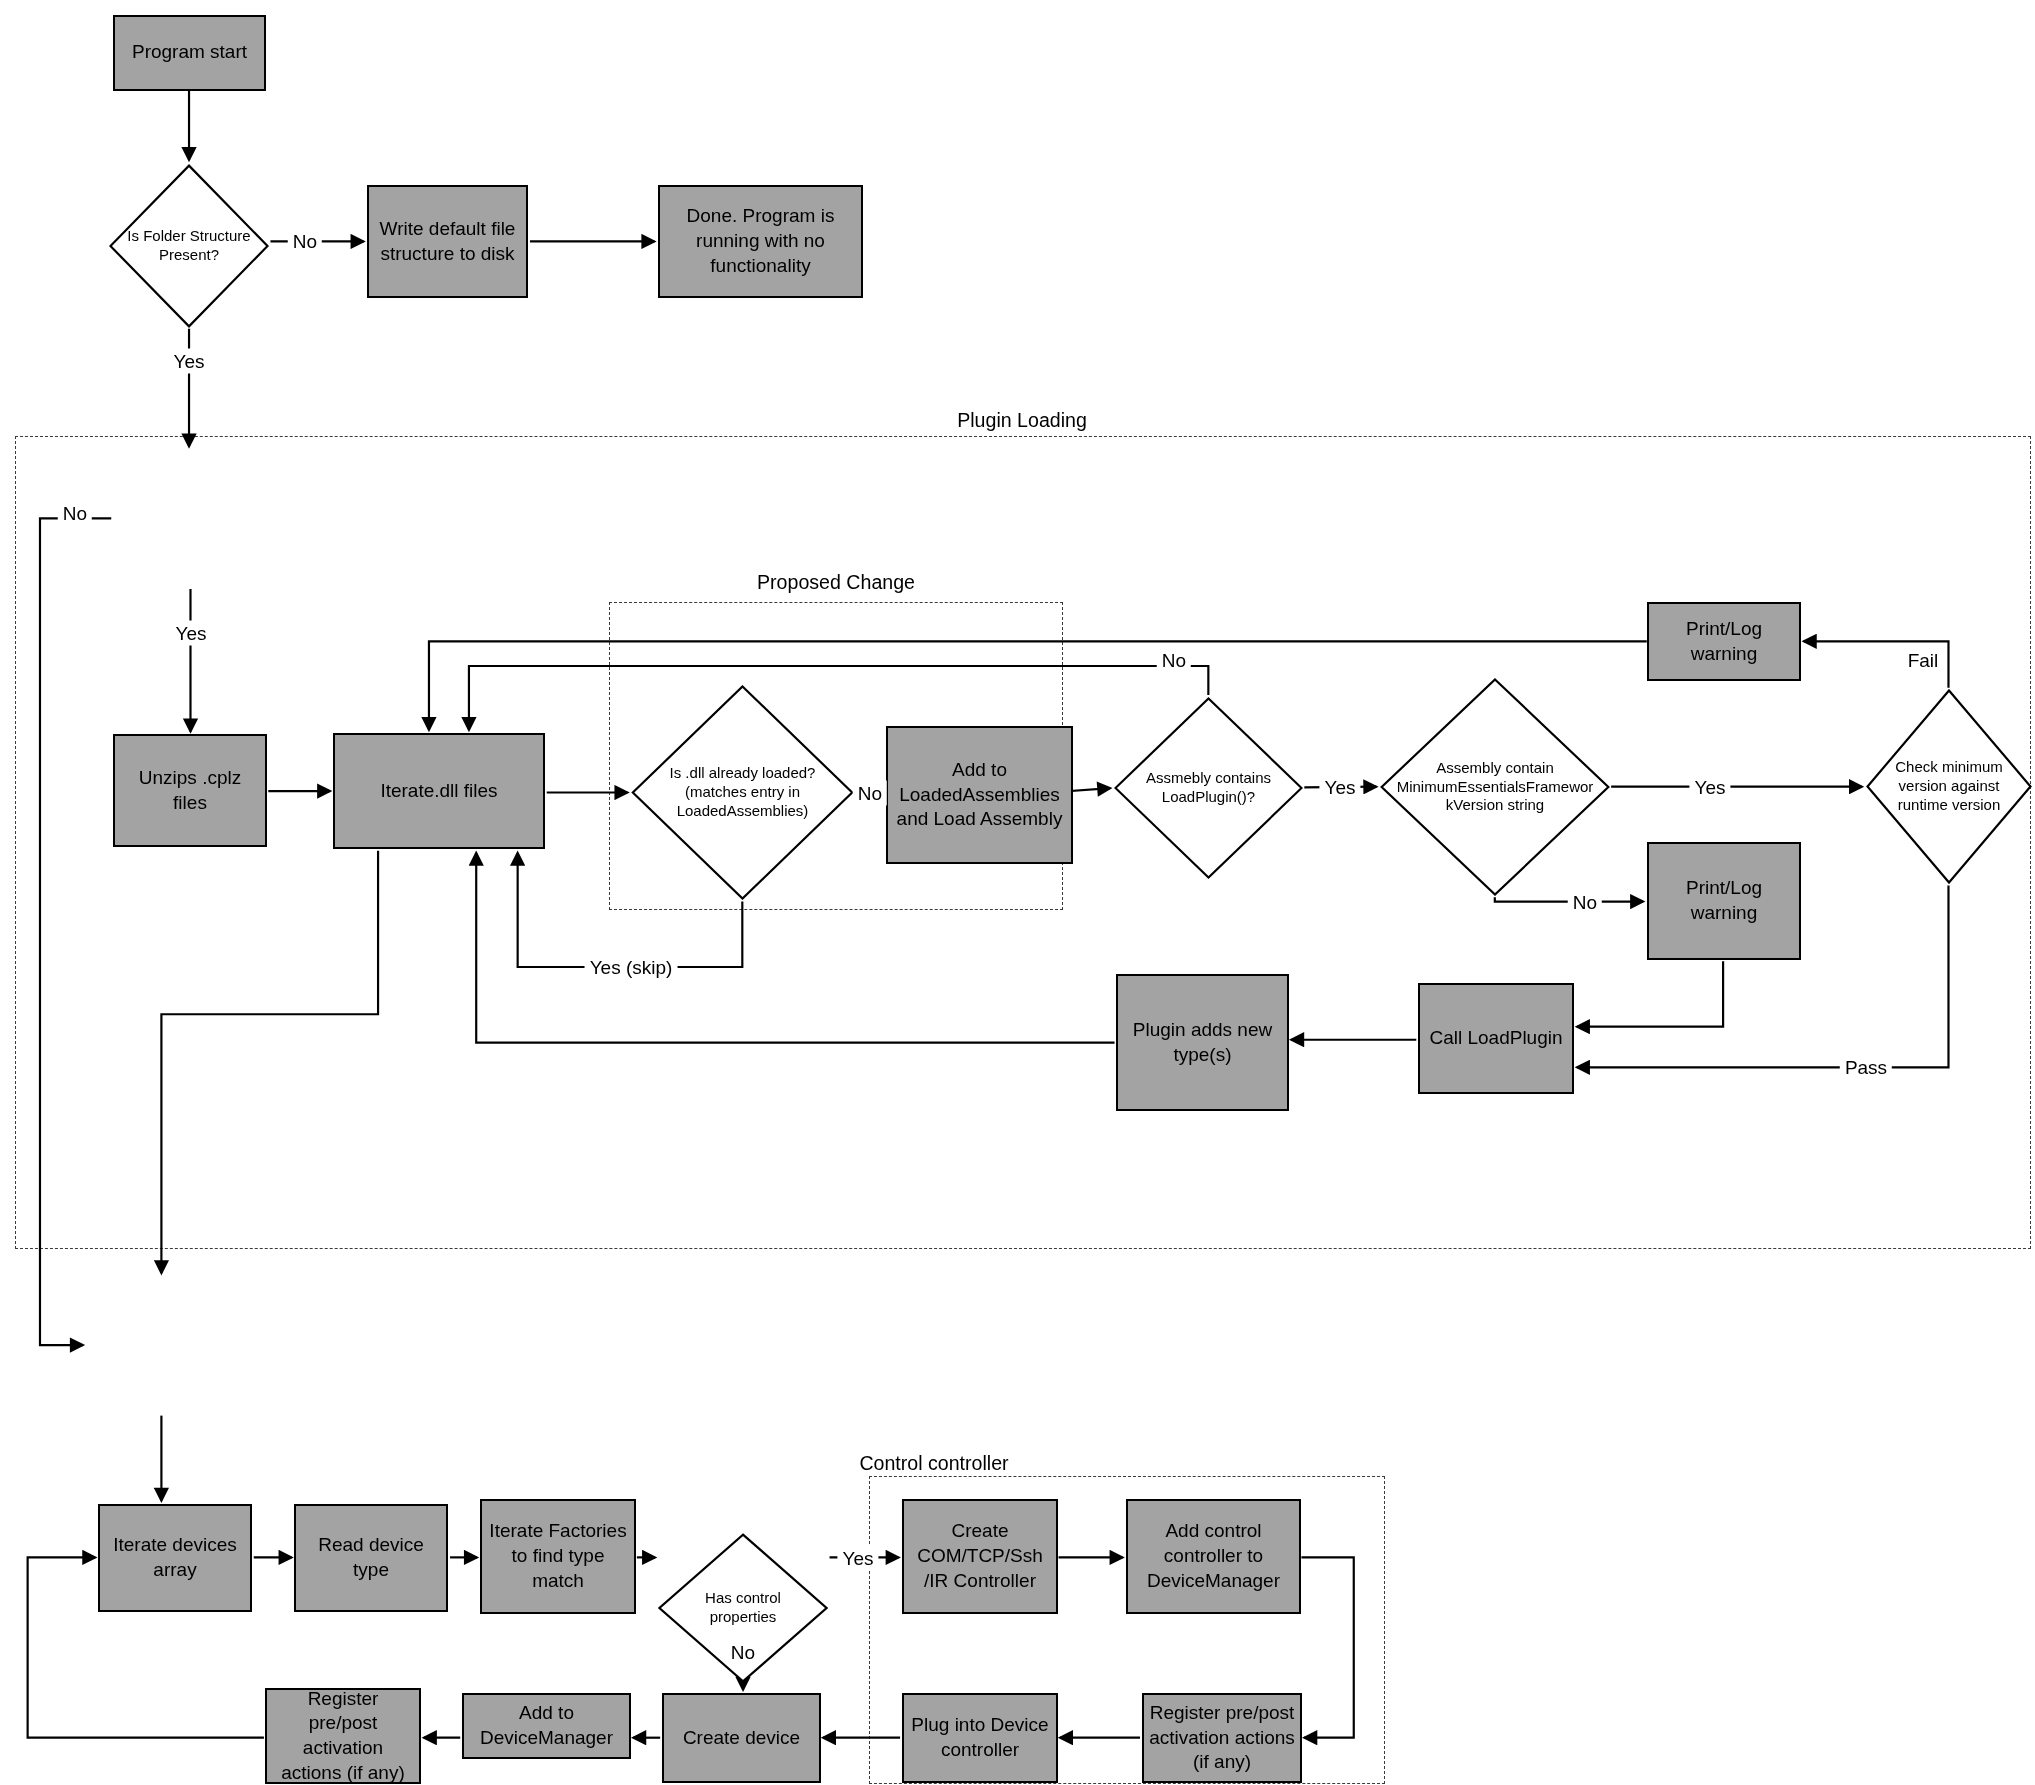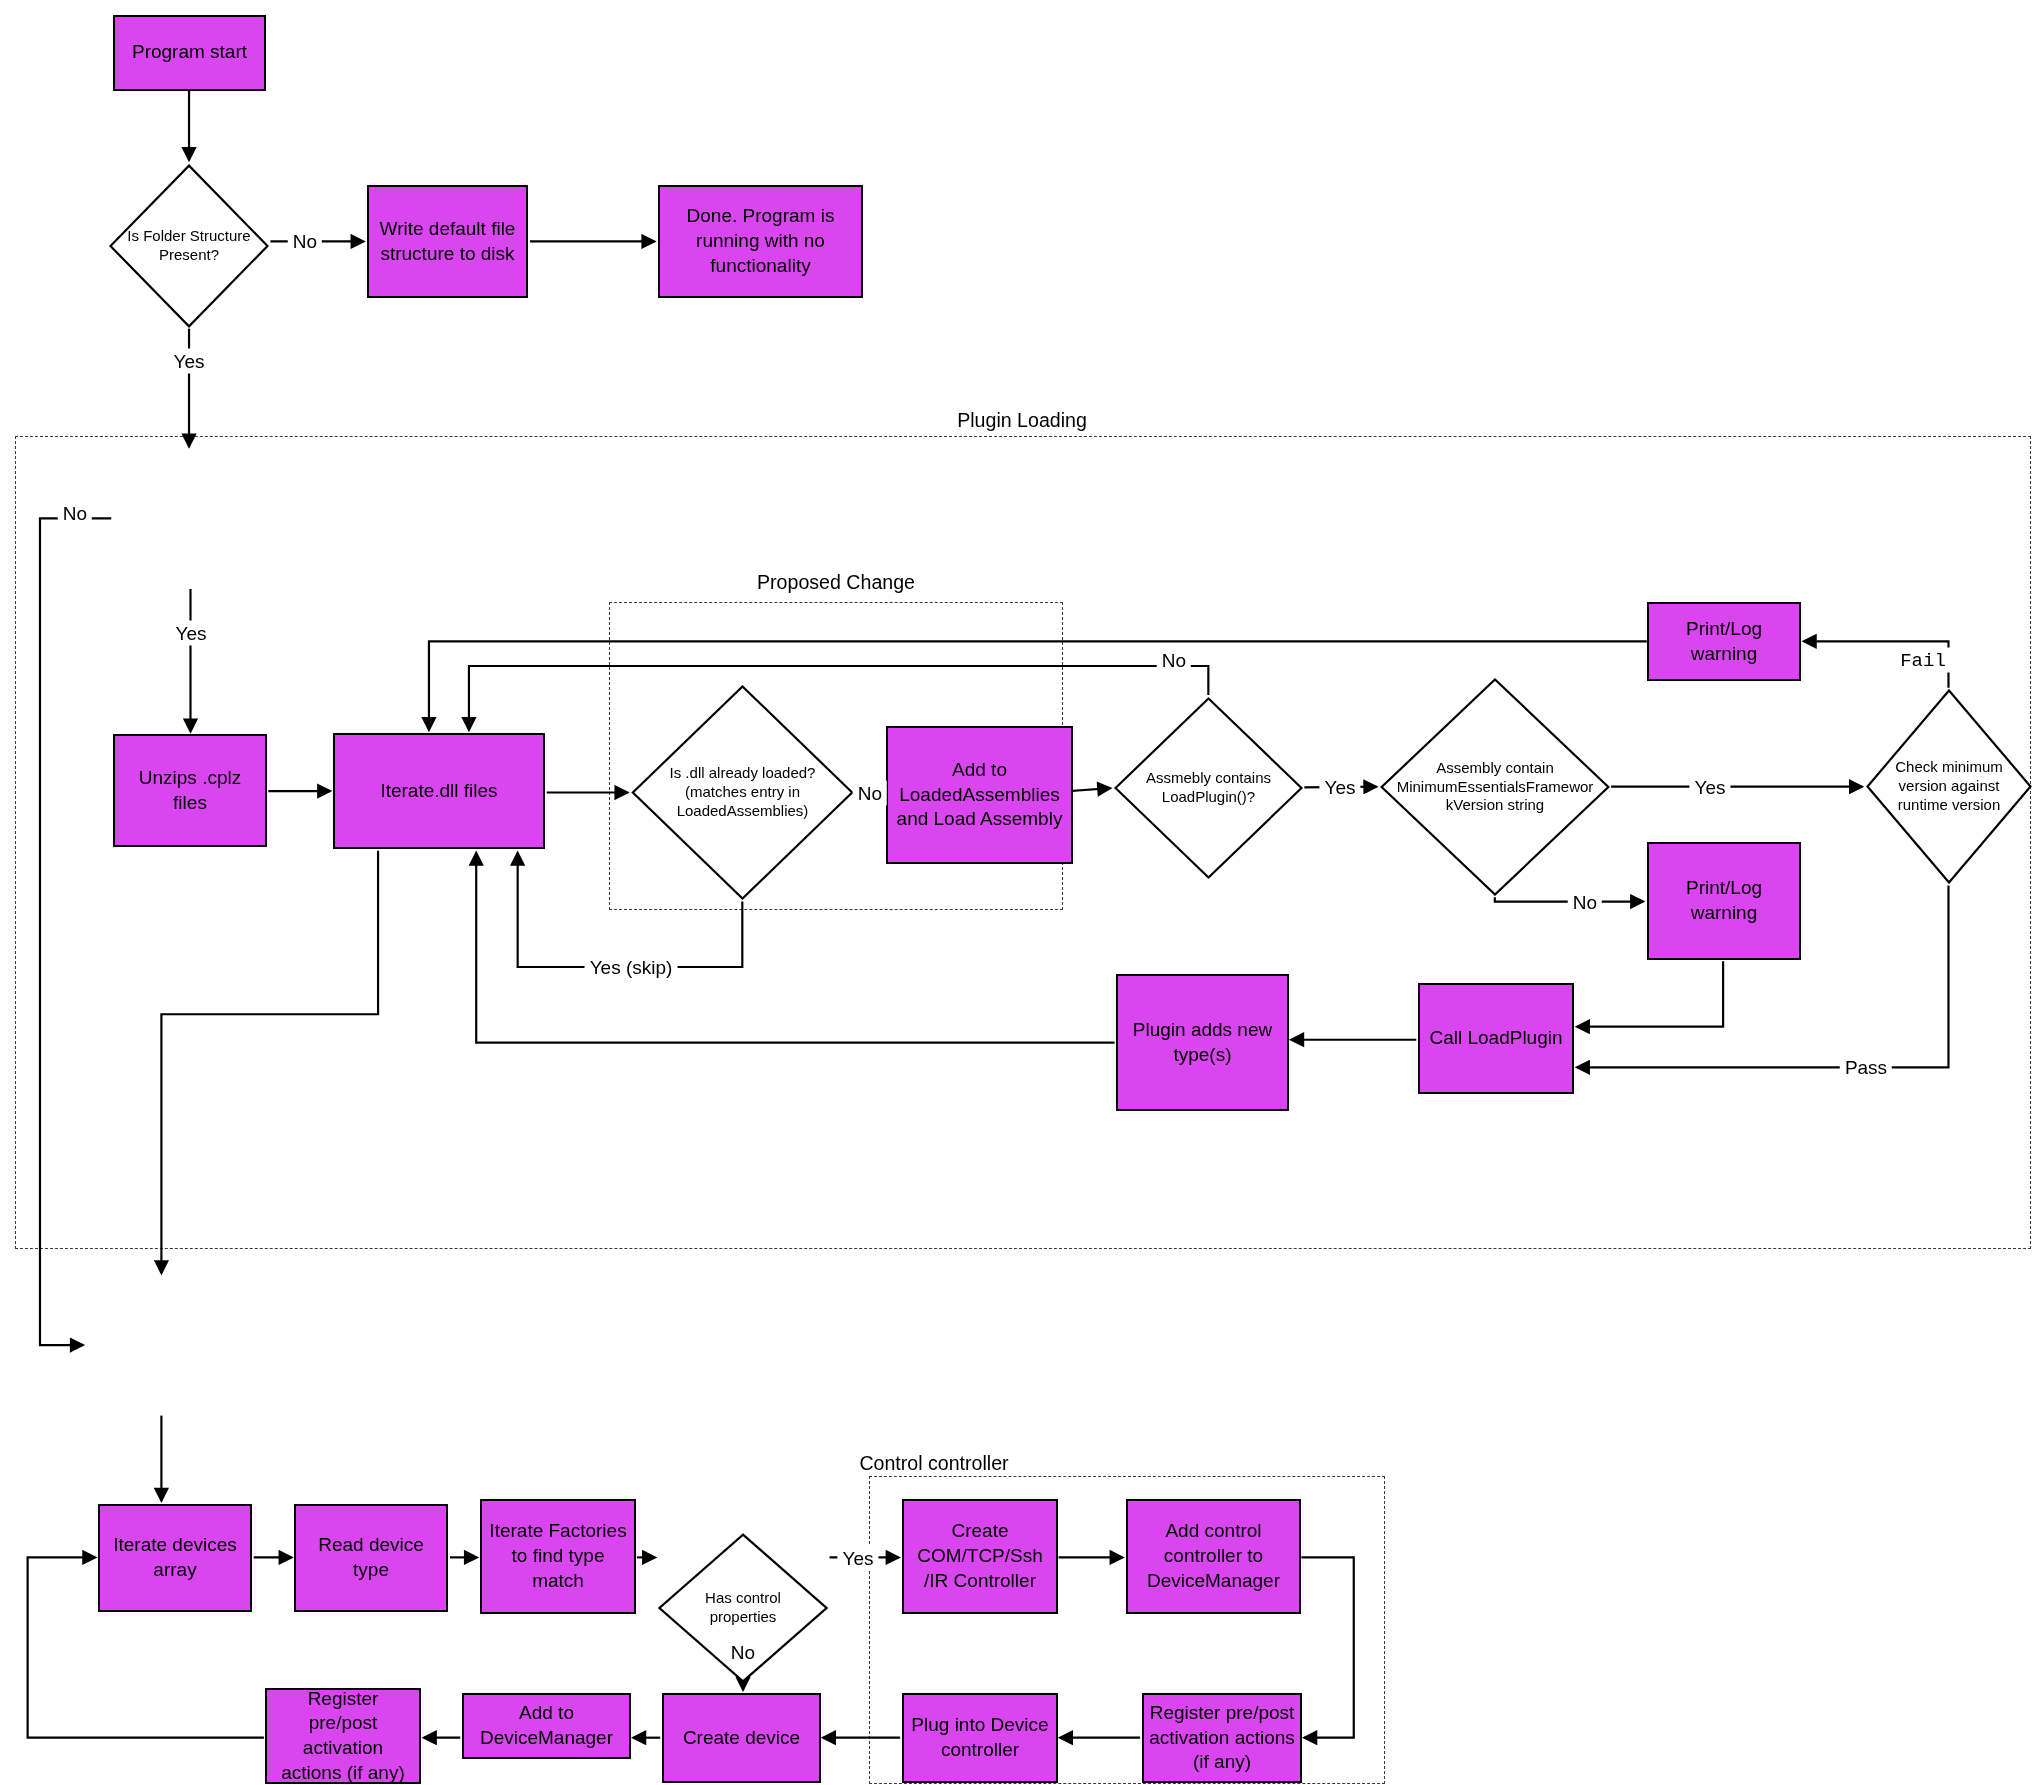--- a/index.html
+++ b/index.html
@@ -8,21 +8,21 @@
     width:2035px;
     height:1785px;
     background:#ffffff;
     font-family:"Liberation Sans", sans-serif;
     color:#000;
   }
   .edges{position:absolute;left:0;top:0;width:2035px;height:1785px;}
   .cont-box{position:absolute;border:1.5px dashed #3a3a3a;box-sizing:border-box;}
   .cont-label{position:absolute;transform:translate(-50%,-50%);font-size:19.6px;white-space:nowrap;background:#fff;padding:0 4.4px;}
   .rect-node{
-    position:absolute;background:#d946ef;border:2.2px solid #000;box-sizing:border-box;
+    position:absolute;background:#a3a3a3;border:2.2px solid #000;box-sizing:border-box;
     display:flex;align-items:center;justify-content:center;text-align:center;
     font-size:19px;line-height:1.3;padding:4.4px;overflow-wrap:break-word;word-break:break-word;
   }
   .shape-node{position:absolute;}
   .shape-node svg{position:absolute;left:0;top:0;width:100%;height:100%;}
   .shape-node .label{
     position:absolute;left:0;top:0;right:0;bottom:0;box-sizing:border-box;
     display:flex;align-items:center;justify-content:center;text-align:center;
     font-size:15px;line-height:1.25;padding:0 11%;overflow-wrap:break-word;word-break:break-word;
   }
@@ -152,19 +152,19 @@
   <div class="edge-label" style="left:305px;top:241px;">No</div>
   <div class="edge-label" style="left:189px;top:361px;">Yes</div>
   <div class="edge-label" style="left:75px;top:513px;">No</div>
   <div class="edge-label" style="left:191px;top:633px;">Yes</div>
   <div class="edge-label" style="left:870px;top:793px;">No</div>
   <div class="edge-label" style="left:631px;top:967px;">Yes (skip)</div>
   <div class="edge-label" style="left:1174px;top:660px;">No</div>
   <div class="edge-label" style="left:1340px;top:787px;">Yes</div>
   <div class="edge-label" style="left:1710px;top:787px;">Yes</div>
   <div class="edge-label" style="left:1585px;top:902px;">No</div>
-  <div class="edge-label" style="left:1923px;top:660px;font-family:Liberation Mono, monospace;">Fail</div>
+  <div class="edge-label" style="left:1923px;top:660px;">Fail</div>
   <div class="edge-label" style="left:1866px;top:1067px;">Pass</div>
   <div class="edge-label" style="left:858px;top:1558px;">Yes</div>
   <div class="edge-label" style="left:743px;top:1652px;">No</div>
 
 </div>
 
 
 </body></html>

